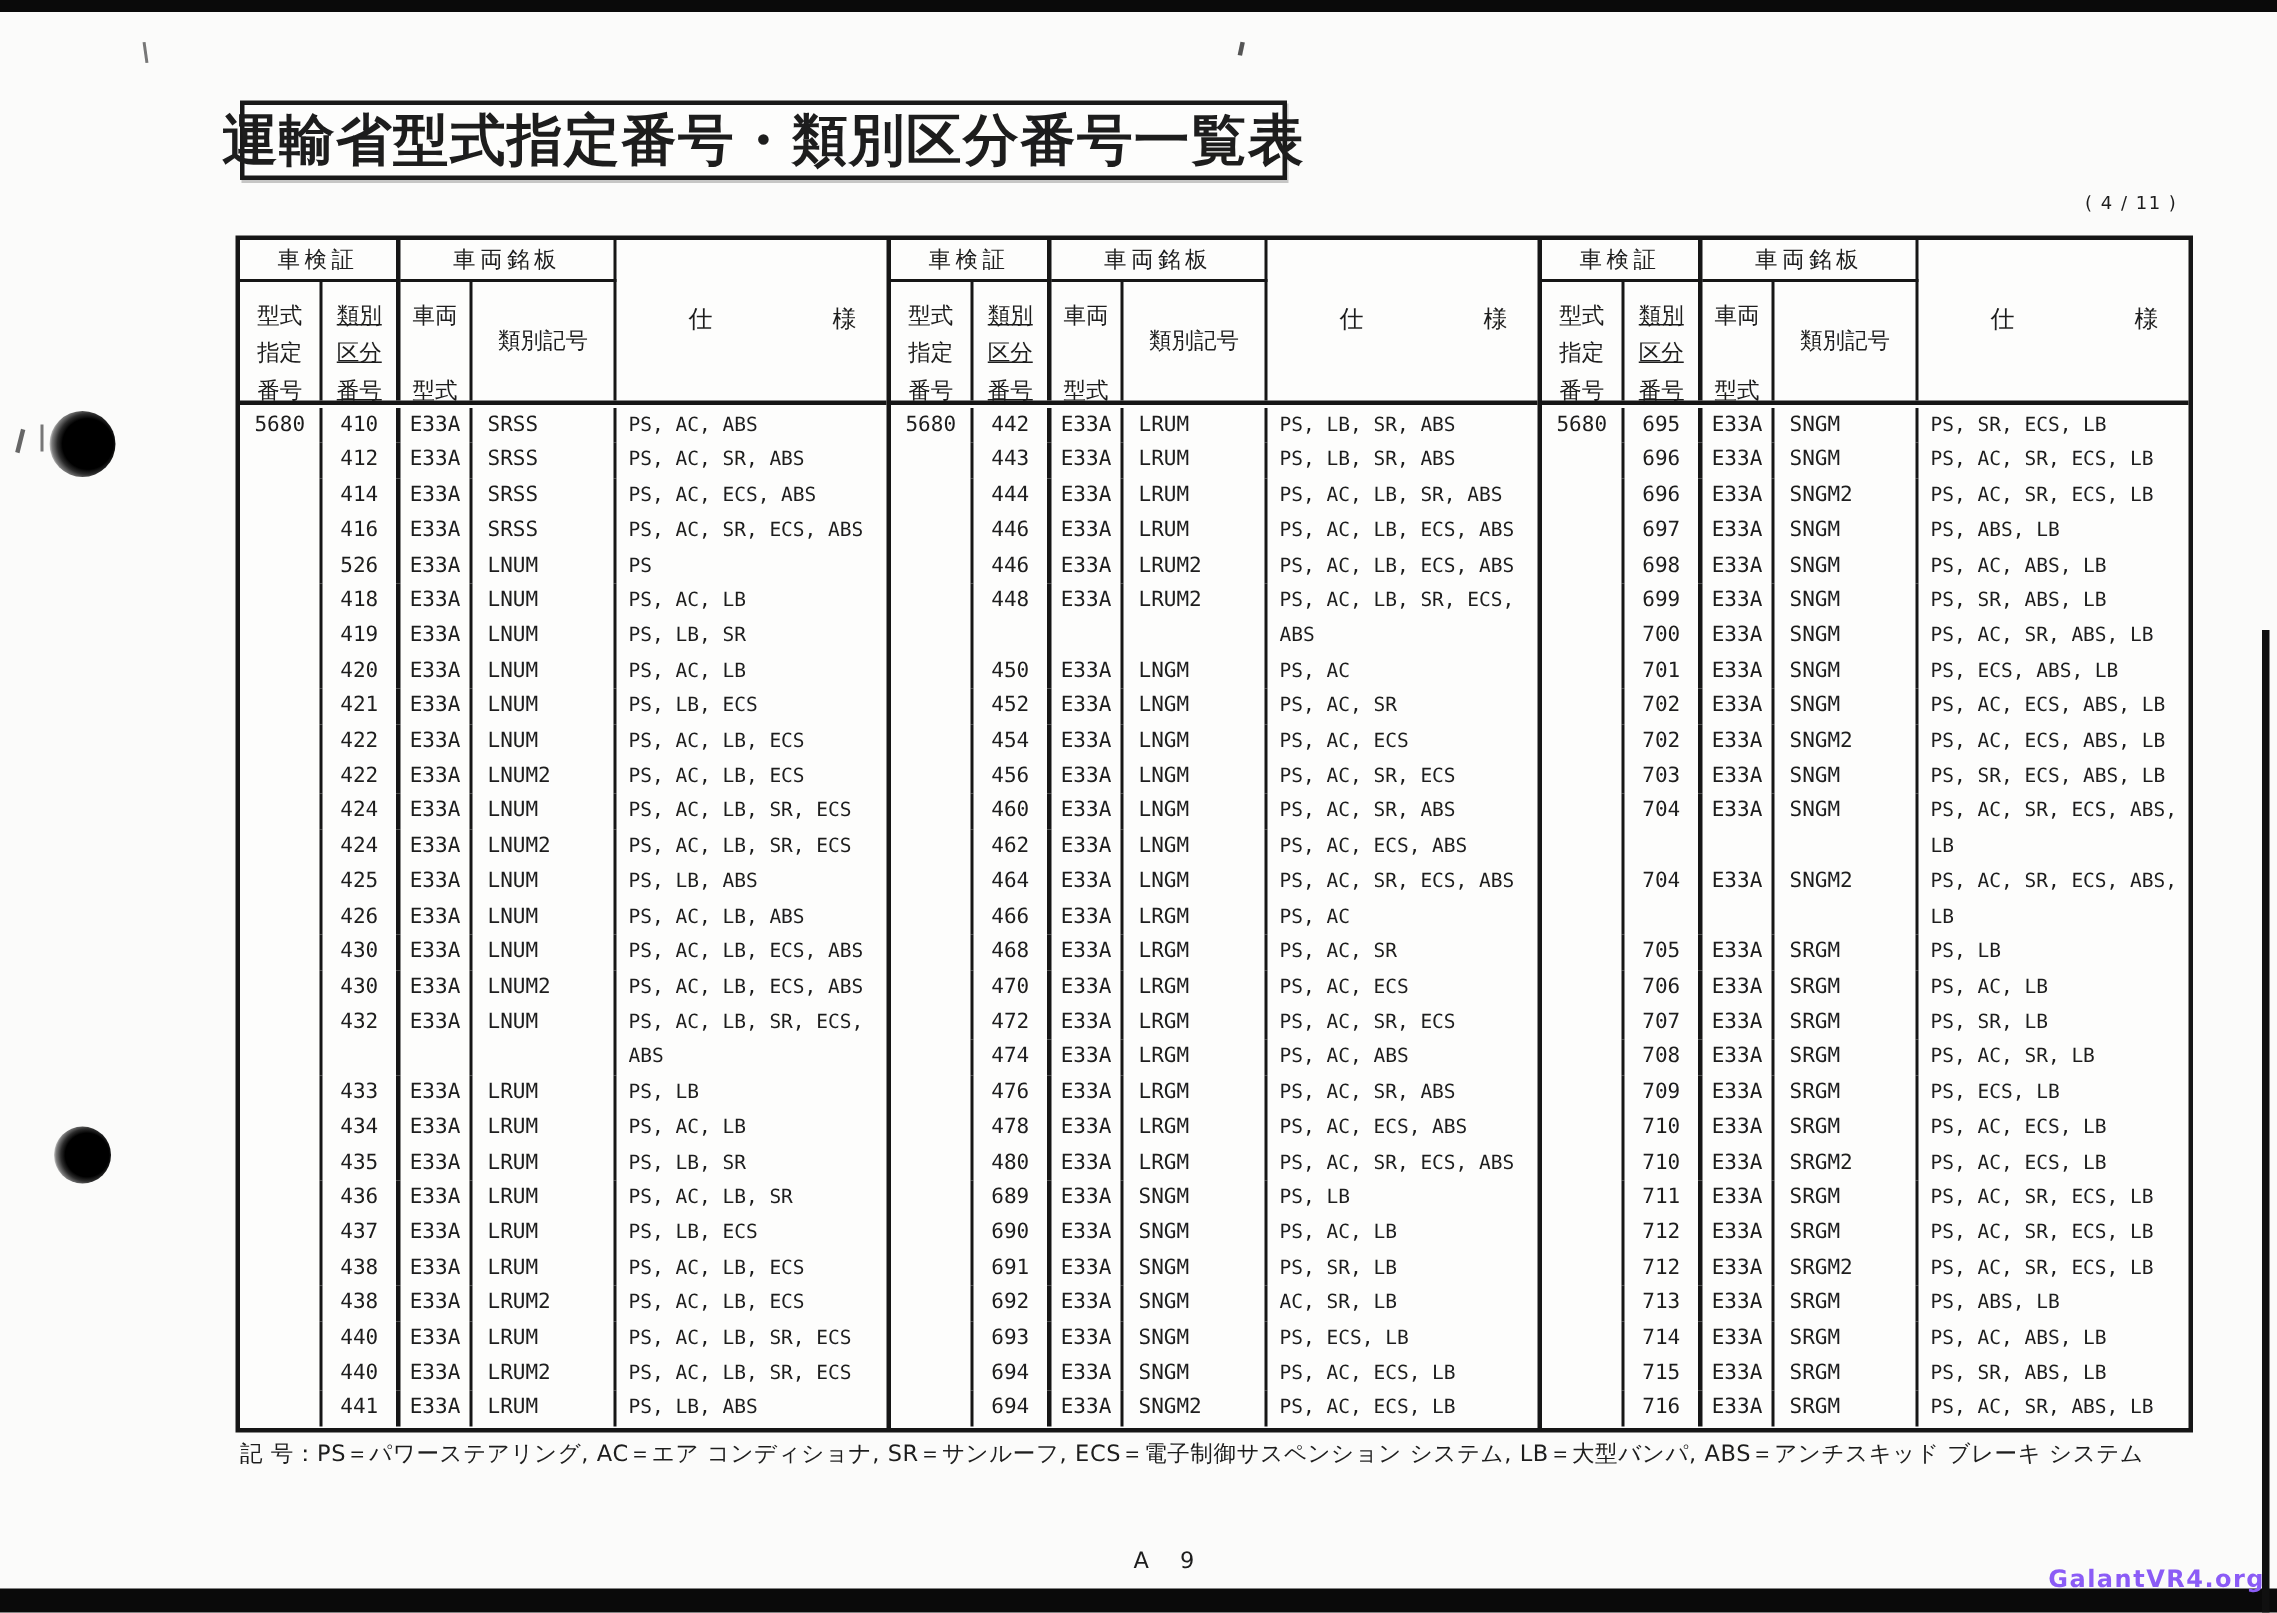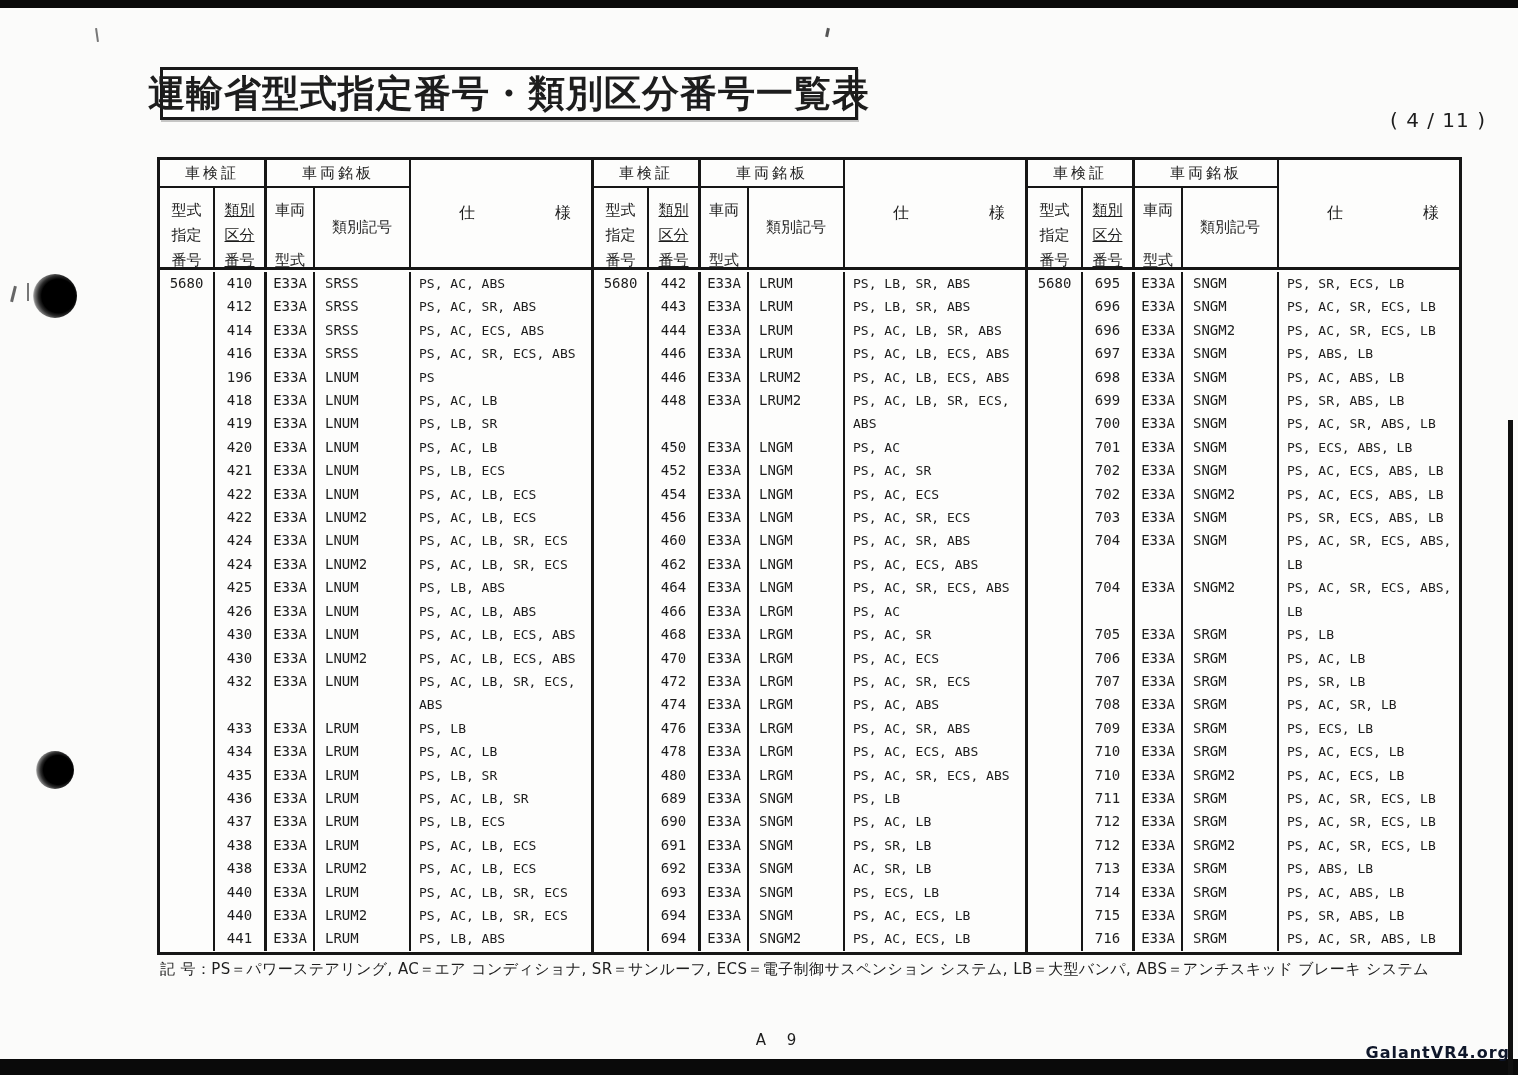--- a/index.html
+++ b/index.html
@@ -29,21 +29,21 @@
   .n4 { left:27px;  top:283px; width:2px; height:18px; background:#777; }
 
   .title-box {
     position:absolute; left:160px; top:67px; width:698px; height:53px;
     border:3px solid #191919; background:#fdfdfc;
     display:flex; align-items:center; justify-content:center;
     box-shadow:1px 2px 0 rgba(40,40,40,.25);
   }
   .title { font-size:37px; font-weight:bold; letter-spacing:1px; white-space:nowrap; }
 
-  .sheet-index { position:absolute; left:1390px; top:108px; font-size:20px; letter-spacing:1px; }
+  .sheet-index { position:absolute; left:1390px; top:128px; font-size:12px; letter-spacing:1px; }
 
   .main-table {
     position:absolute; left:157px; top:157px; width:1305px; height:798px;
     border:3px solid var(--ink); background:#fdfdfc; display:flex;
   }
   .block { flex:1 1 0; min-width:0; display:flex; flex-direction:column; }
   .block + .block { border-left:3px solid var(--ink); }
 
   .bhead {
     display:grid;
@@ -90,21 +90,21 @@
   .legend {
     position:absolute; left:160px; top:960px; width:1302px;
     font-size:15px; letter-spacing:.4px; white-space:pre-wrap;
   }
   .page-number {
     position:absolute; left:700px; top:1031px; width:160px;
     text-align:center; font-size:15px; letter-spacing:8px;
   }
   .watermark {
     position:absolute; right:8px; top:1043px; z-index:5;
-    font-size:16px; font-weight:bold; color:#0f172a; letter-spacing:1px;margin-left:21px;
+    font-size:16px; font-weight:bold; color:#8b5cf6; letter-spacing:1px;margin-left:21px;
   }
 </style>
 </head>
 <body>
 
 <div class="strip-top"></div>
 <div class="strip-bottom"></div>
 <div class="edge-right"></div>
 <div class="hole h1"></div>
 <div class="hole h2"></div>
@@ -161,21 +161,21 @@
         </div>
         <div class="brow">
           <div class="bc c1"></div>
           <div class="bc c2">416</div>
           <div class="bc c3">E33A</div>
           <div class="bc c4">SRSS</div>
           <div class="bc c5">PS, AC, SR, ECS, ABS</div>
         </div>
         <div class="brow">
           <div class="bc c1"></div>
-          <div class="bc c2">196</div>
+          <div class="bc c2">526</div>
           <div class="bc c3">E33A</div>
           <div class="bc c4">LNUM</div>
           <div class="bc c5">PS</div>
         </div>
         <div class="brow">
           <div class="bc c1"></div>
           <div class="bc c2">418</div>
           <div class="bc c3">E33A</div>
           <div class="bc c4">LNUM</div>
           <div class="bc c5">PS, AC, LB</div>

